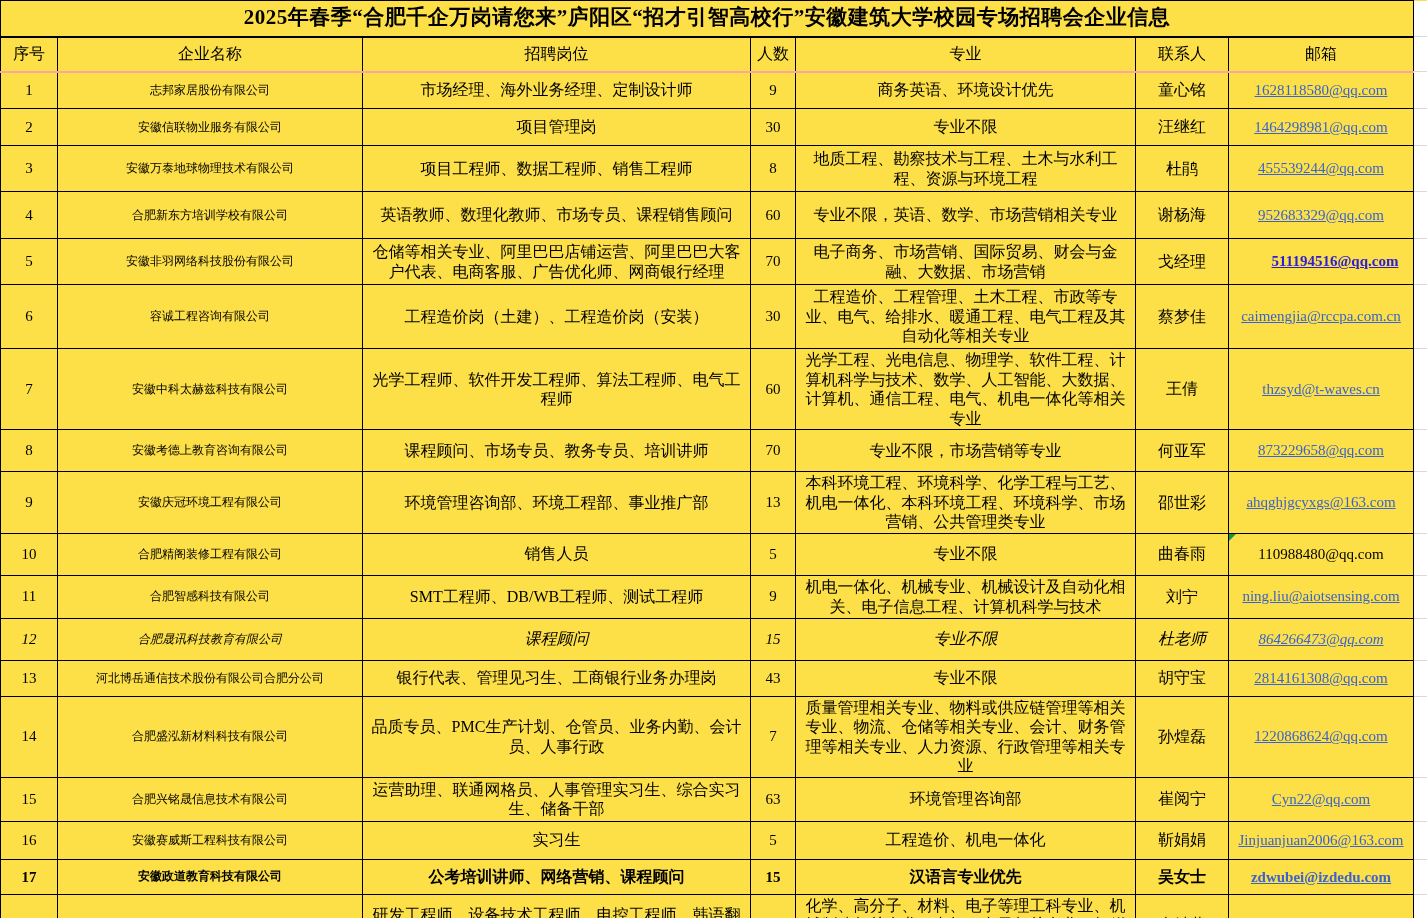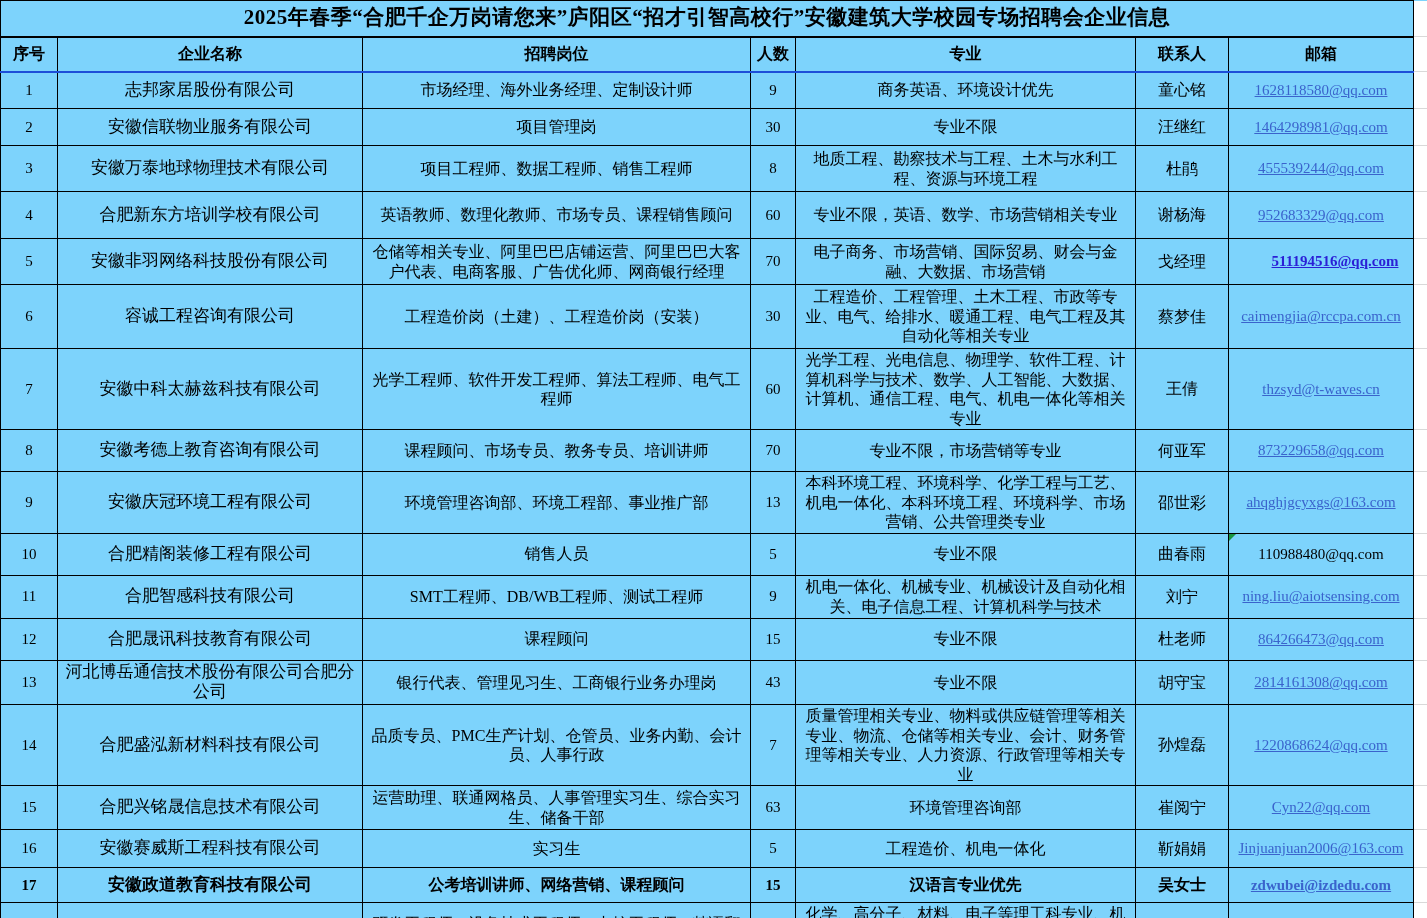--- a/index.html
+++ b/index.html
@@ -1,30 +1,30 @@
 <!DOCTYPE html>
 <html><head>
 <meta charset="utf-8">
 <style>
   html,body{margin:0;padding:0;background:#fff;}
   .page{
-    position:relative;width:1427px;height:918px;overflow:hidden;background:#7dd3fc;
+    position:relative;width:1427px;height:918px;overflow:hidden;background:#fde047;
     font-family:"Liberation Serif","DejaVu Serif",serif;color:#000;
   }
   table.roster{border-collapse:collapse;table-layout:fixed;width:1427px;}
   td{border:1px solid #000;text-align:center;vertical-align:middle;
      padding:1px 3px;line-height:1.22;font-size:16px;overflow:hidden;}
   td.title-cell{
     font-size:21px;font-weight:bold;border-bottom:2px solid #000;
     letter-spacing:0.5px;padding:2px 0;
   }
-  td.head-cell{font-weight:bold;font-size:16px;border-bottom:2px solid #1d4ed8;margin-top:40px;}
+  td.head-cell{font-weight:normal;font-size:16px;border-bottom:2px solid #fca5a5;margin-top:40px;}
   td.ghost{border:none;border-bottom:1px solid #d9d9d9;border-right:1px solid #d9d9d9;background:#fff;}
   td.no-cell{font-size:15px;font-family:"Liberation Serif","DejaVu Serif",serif;}
-  td.company-cell{font-size:17px;}
+  td.company-cell{font-size:12px;}
   td.count-cell{font-size:15px;}
   td.contact-cell{font-size:16px;}
   td.email-cell{position:relative;font-size:15px;}
   a.email{color:#3a63cc;text-decoration:underline;cursor:pointer;}
   a.email.emph{color:#2a1fd6;font-weight:bold;margin-left:28px;}
   a.email.plain{color:#000;text-decoration:none;font-weight:normal;cursor:default;}
   td.email-cell.flagged::before{
     content:"";position:absolute;left:0;top:0;width:0;height:0;
     border-top:7px solid #1a9641;border-right:7px solid transparent;
   }
@@ -184,21 +184,21 @@
     <td class="company-cell">合肥智感科技有限公司</td>
     <td class="positions-cell">SMT工程师、DB/WB工程师、测试工程师</td>
     <td class="count-cell">9</td>
     <td class="majors-cell">机电一体化、机械专业、机械设计及自动化相关、电子信息工程、计算机科学与技术</td>
     <td class="contact-cell">刘宁</td>
     <td class="email-cell">
       <a class="email" href="#">ning.liu@aiotsensing.com</a>
     </td>
     <td class="ghost"></td>
   </tr>
-        <tr style="height: 42px;">
+        <tr style="height: 42px; font-style: italic;">
     <td class="no-cell">12</td>
     <td class="company-cell">合肥晟讯科技教育有限公司</td>
     <td class="positions-cell">课程顾问</td>
     <td class="count-cell">15</td>
     <td class="majors-cell">专业不限</td>
     <td class="contact-cell">杜老师</td>
     <td class="email-cell">
       <a class="email" href="#">864266473@qq.com</a>
     </td>
     <td class="ghost"></td>

